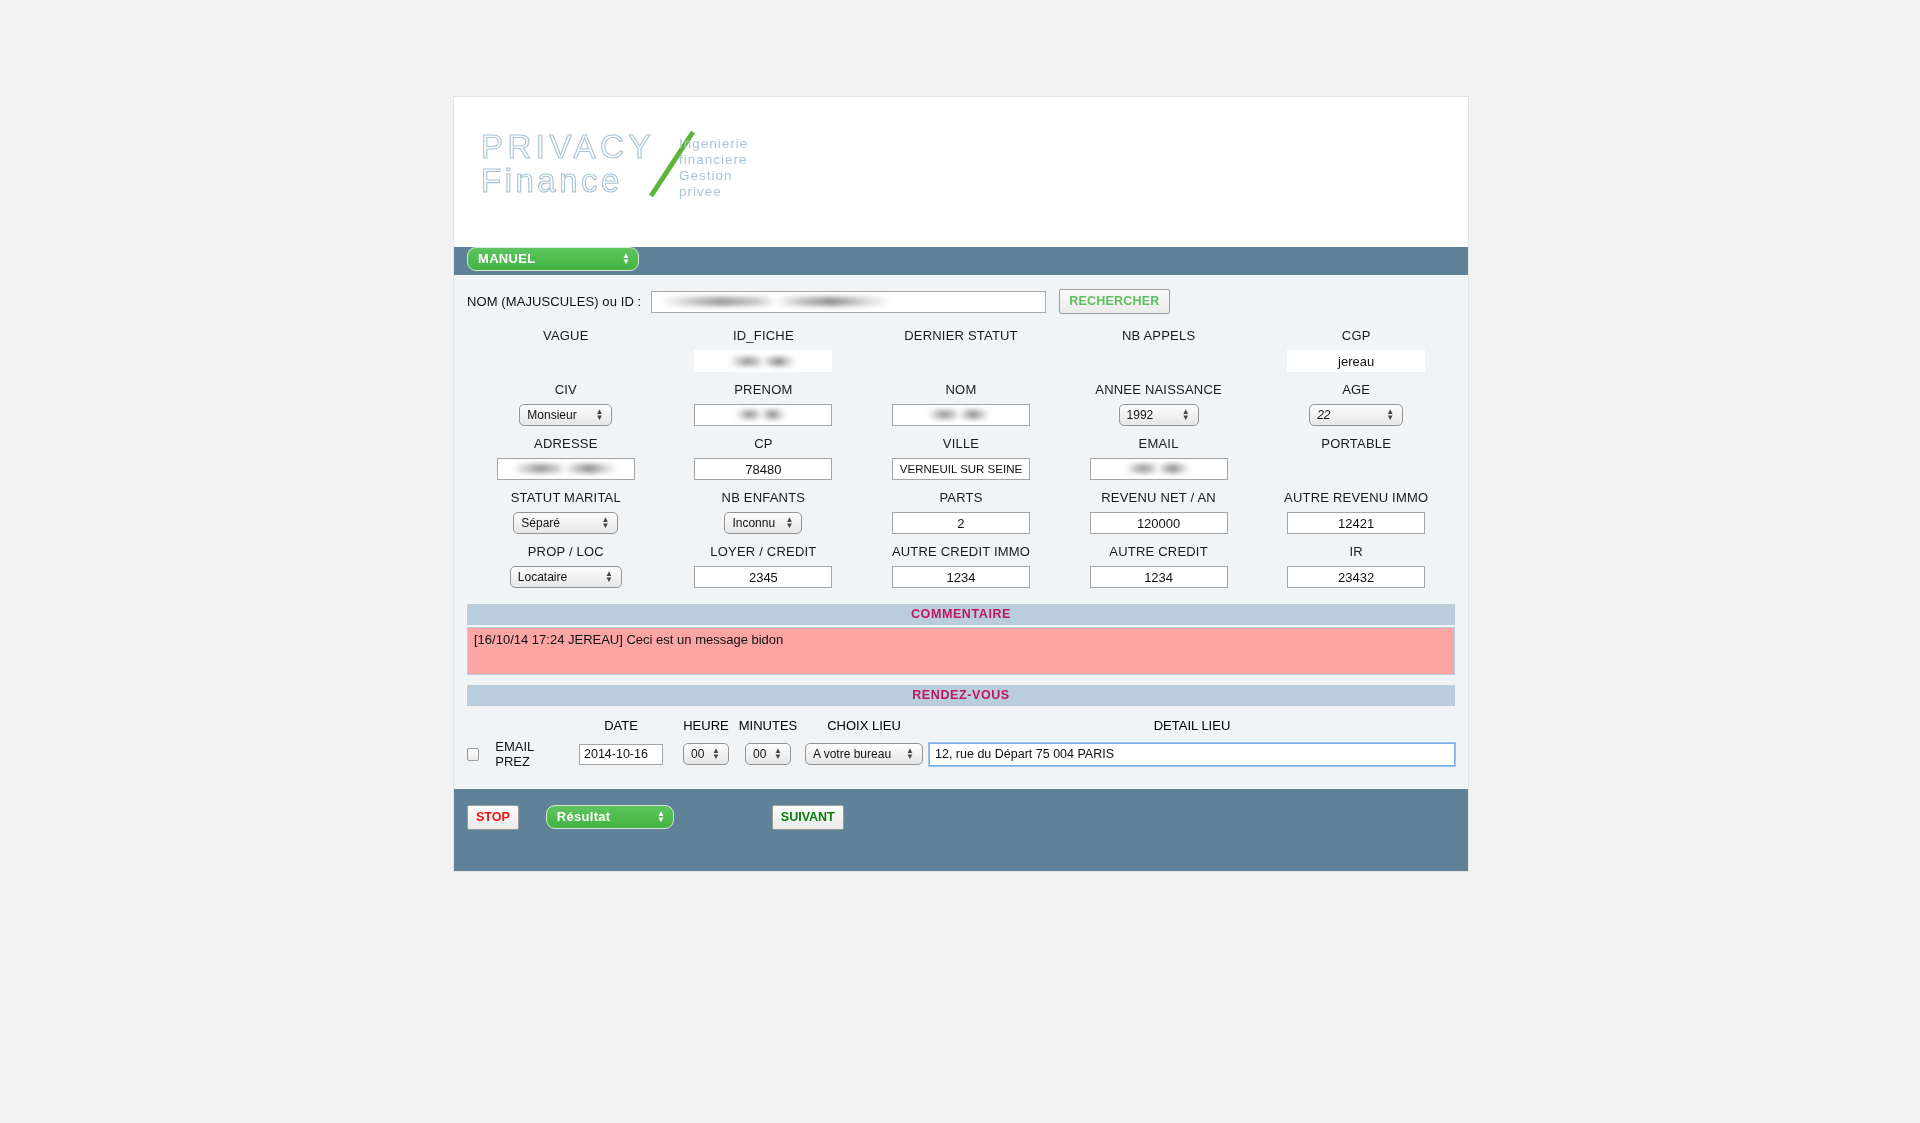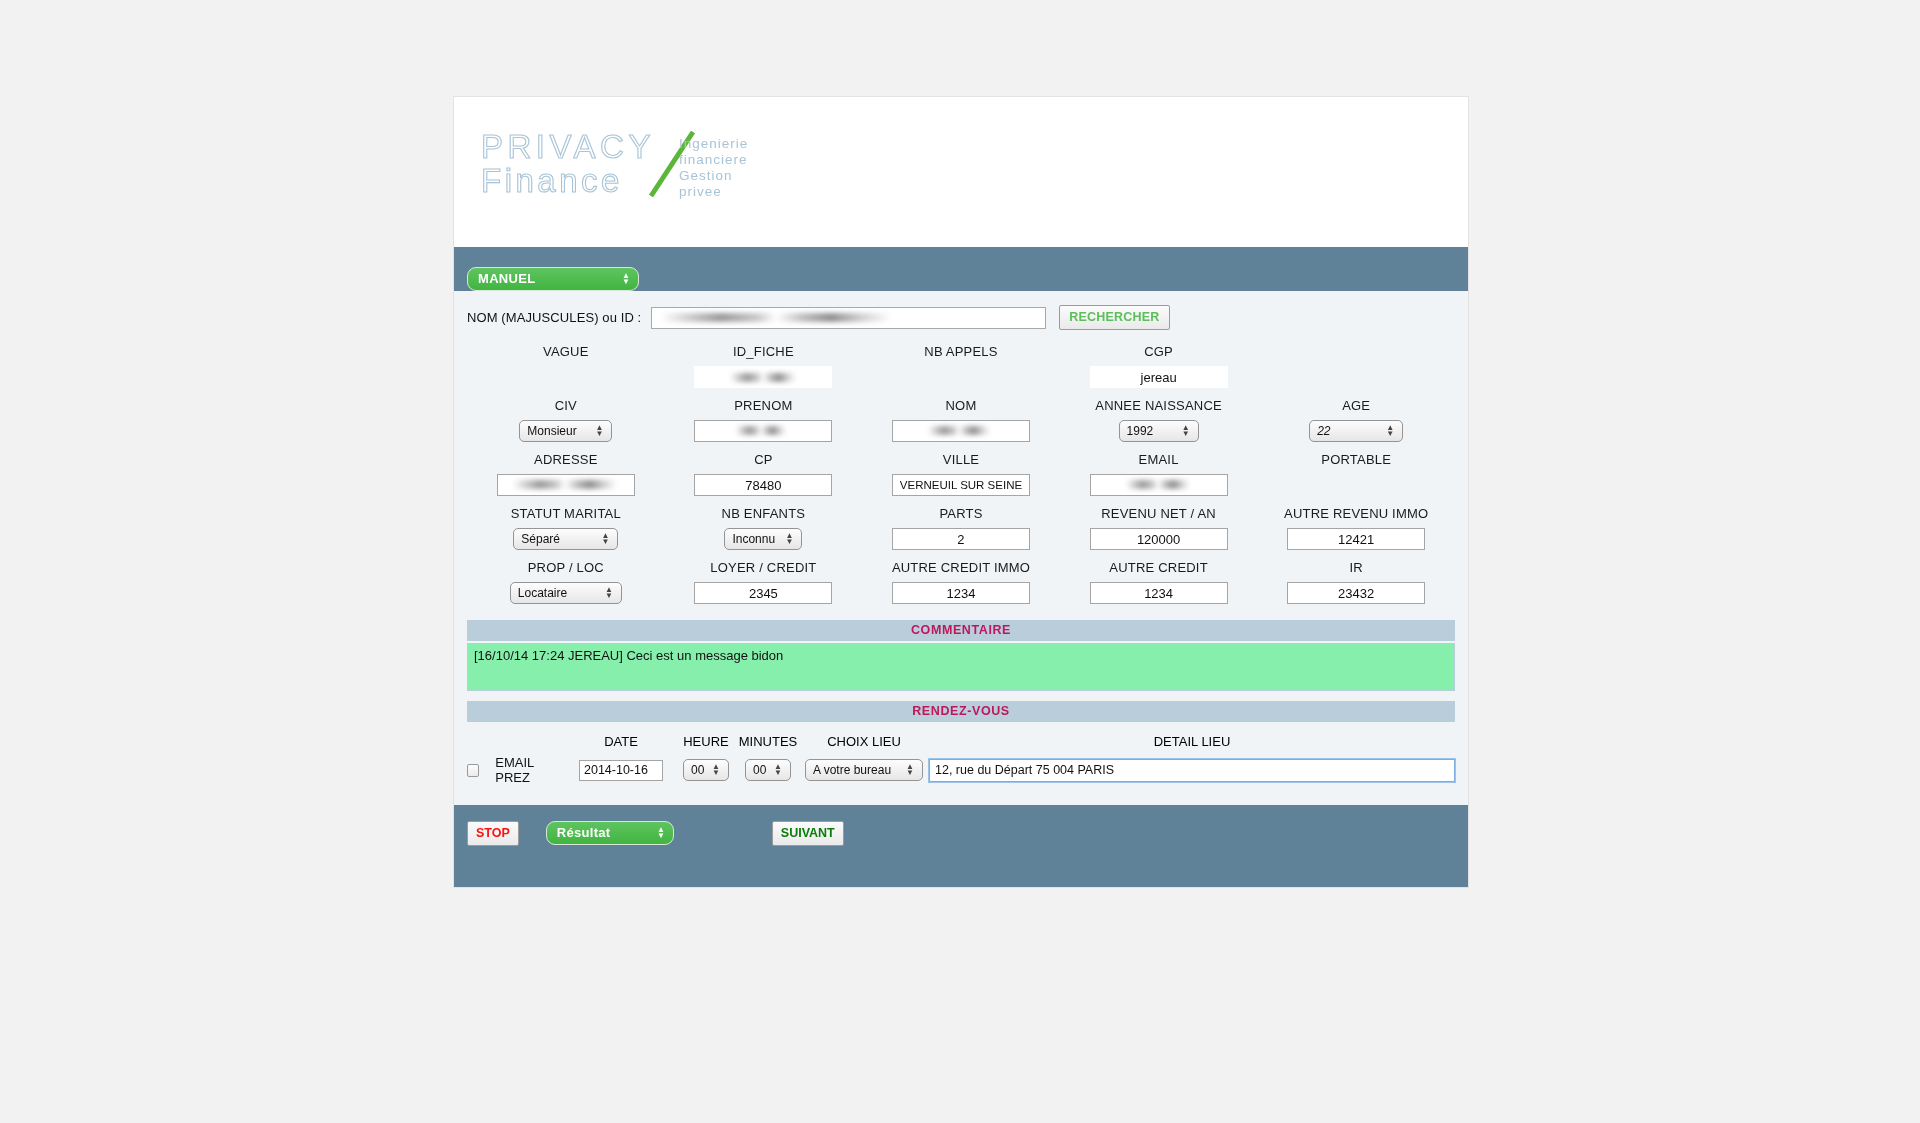--- a/index.html
+++ b/index.html
@@ -28,23 +28,23 @@
   .logo {
     position: absolute;
     left: 27px; top: 27px;
     width: 330px; height: 75px;
   }
   .logo svg { display: block; }
 
   
   .mode-bar {
     background: #5f8299;
-    height: 44px;
+    height: 28px;
     display: flex;
-    align-items: flex-end;
+    align-items: flex-start;
     padding-left: 13px;
   }
   select.green-select {
     -webkit-appearance: none; appearance: none;
     background: #4fbc4f;
     background-image: linear-gradient(#5fc45f, #41b441);
     border: 1px solid #d8e8d8;
     border-radius: 9px;
     color: #ffffff;
     font-weight: bold;
@@ -187,21 +187,21 @@
     font-weight: bold;
     padding: 3px 0 4px;
     margin: 6px 13px 0 13px;
     letter-spacing: .6px;
   }
   .comment-box {
     margin: 2px 13px 0 13px;
     width: calc(100% - 26px);
     height: 48px;
     border: 1px solid #b9cddb;
-    background: #86efac;
+    background: #fca5a5;
     resize: none;
     font-size: 13px;
     font-family: "Liberation Sans", sans-serif;
     color: #111;
     padding: 4px 6px;
     line-height: 16px;
     outline: none;
   }
 
   
@@ -340,20 +340,24 @@
         <div class="flabel">VAGUE</div>
         <div class="empty-slot"></div>
       </div>
       <div class="cell">
         <div class="flabel">ID_FICHE</div>
         <div class="noborder-box" style="position:relative;">
           <span class="redacted" style="width:66px;"></span>
         </div>
       </div>
       <div class="cell">
+        <div class="flabel">DERNIER STATUT</div>
+        <div class="empty-slot"></div>
+      </div>
+      <div class="cell">
         <div class="flabel">NB APPELS</div>
         <div class="empty-slot"></div>
       </div>
       <div class="cell">
         <div class="flabel">CGP</div>
         <div class="noborder-box">jereau</div>
       </div>
     </div>
 
     

